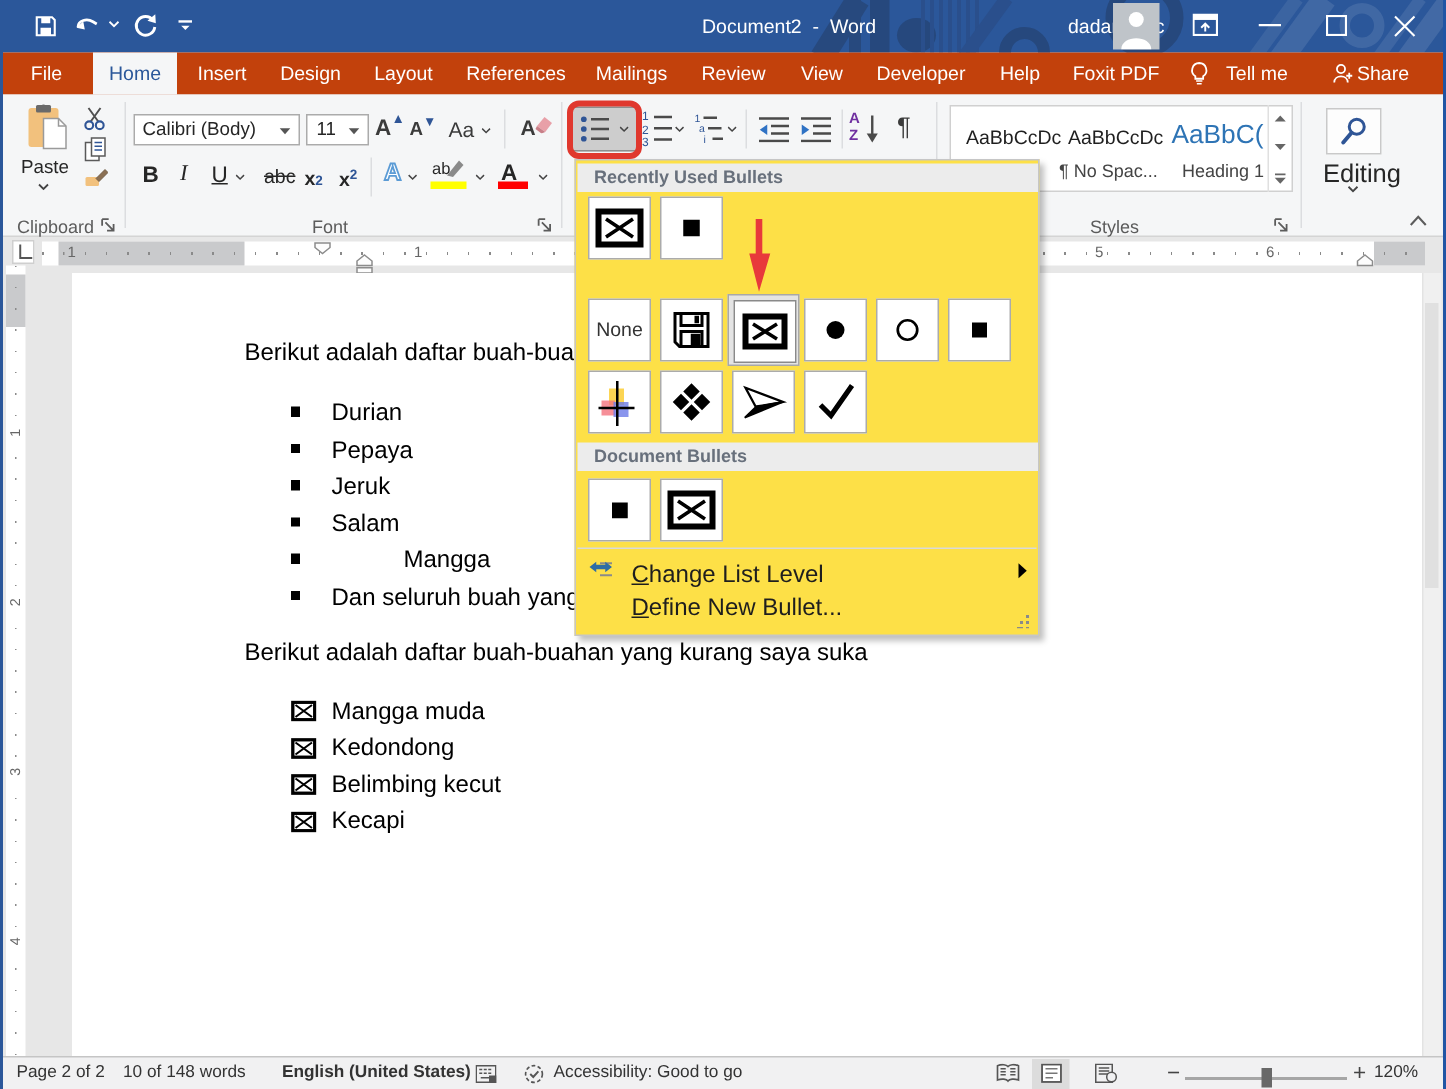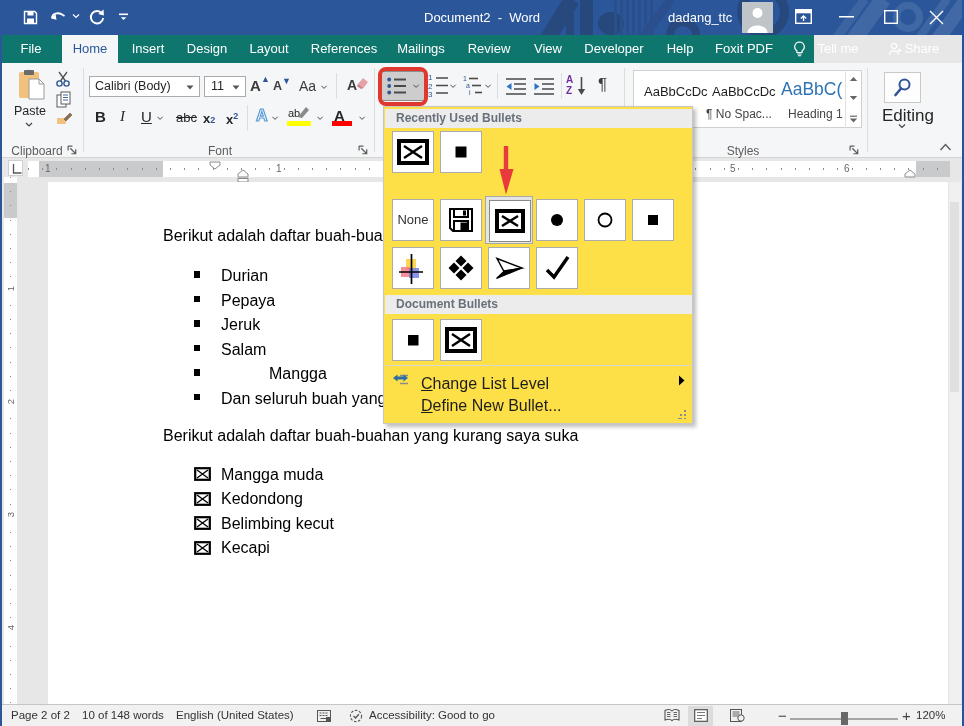--- a/index.html
+++ b/index.html
@@ -2,25 +2,25 @@
 <html><head>
 <meta charset="utf-8">
 <style>
 * { margin:0; padding:0; box-sizing:border-box; }
 html,body { width:964px; height:726px; overflow:hidden; }
 body { font-family:"Liberation Sans", sans-serif; position:relative; background:#e7e7e7; }
 .abs { position:absolute; }
 
 
 #titlebar { position:absolute; left:0; top:0; width:964px; height:35px; background:#2b579a; overflow:hidden; }
-.ttxt { position:absolute; color:#ffffff; font-size:13px; top:10px; white-space:nowrap; }
+.ttxt { position:absolute; color:#ffffff; font-size:13px; top:10px; white-space:nowrap;margin-left:44px; }
 .qico { position:absolute; top:8px; color:#fff; }
 
 
-#tabrow { position:absolute; left:0; top:35px; width:814px; height:28px; background:#0f766e; }
+#tabrow { position:absolute; left:0; top:35px; width:964px; height:28px; background:#c2410c; }
 .tab { position:absolute; top:0; height:28px; line-height:28px; color:#ffffff; font-size:13px; text-align:center; }
 .tab.active { background:#f5f6f7; color:#2b579a; }
 
 
 #ribbon { position:absolute; left:0; top:63px; width:964px; height:95px; background:#f5f6f7; border-bottom:1px solid #d4d4d4; }
 .gsep { position:absolute; top:5px; width:1px; height:84px; background:#dcdde0; }
 .glabel { position:absolute; top:81px; font-size:12px; color:#5c5c5c; text-align:center; white-space:nowrap; }
 .launcher { position:absolute; top:82px; width:12px; height:12px; }
 .combo { position:absolute; background:#fff; border:1px solid #ababab; font-size:12.5px; color:#262626; }
 
@@ -405,21 +405,21 @@
   <div class="abs" style="left:0;top:6px;width:13px;height:35px;background:#c9cacc;"></div>
   <div class="abs" style="left:5.5px;top:0;width:1.5px;height:527px;background-image:repeating-linear-gradient(to bottom,#8a8a8a 0 1px,transparent 1px 14.2px);"></div>
   <div class="abs" style="left:1px;top:106px;width:11px;height:11px;line-height:11px;text-align:center;font-size:9.5px;color:#666;background:#fff;transform:rotate(-90deg);">1</div>
   <div class="abs" style="left:1px;top:219px;width:11px;height:11px;line-height:11px;text-align:center;font-size:9.5px;color:#666;background:#fff;transform:rotate(-90deg);">2</div>
   <div class="abs" style="left:1px;top:332px;width:11px;height:11px;line-height:11px;text-align:center;font-size:9.5px;color:#666;background:#fff;transform:rotate(-90deg);">3</div>
   <div class="abs" style="left:1px;top:445px;width:11px;height:11px;line-height:11px;text-align:center;font-size:9.5px;color:#666;background:#fff;transform:rotate(-90deg);">4</div>
 </div>
 <div id="statusbar">
   <div class="sitem" style="left:11px;">Page 2 of 2</div>
   <div class="sitem" style="left:82px;">10 of 148 words</div>
-  <div class="sitem" style="left:176px;">English (United States)</div>
+  <div class="sitem" style="left:188px;font-weight:bold;">English (United States)</div>
   <svg class="sitem" style="left:317px;top:5px" width="14" height="12" viewBox="0 0 14 12">
       <rect x="0.5" y="0.5" width="13" height="11" fill="none" stroke="#555" stroke-width="1"></rect>
       <path d="M2.5 3 h2 M5.5 3 h2 M8.5 3 h2 M2.5 5.5 h2 M5.5 5.5 h2 M8.5 5.5 h2 M3.5 8.5 h7" stroke="#555" stroke-width="1.1"></path>
       <rect x="9" y="7" width="5" height="5" fill="#555"></rect>
     </svg>
   <svg class="sitem" style="left:349px;top:4px" width="14" height="14" viewBox="0 0 14 14">
       <circle cx="7" cy="7" r="5.6" fill="none" stroke="#555" stroke-width="1.1" stroke-dasharray="2.5 1.6"></circle>
       <path d="M4.5 7 l2 2 3.4-3.8" stroke="#555" stroke-width="1.3" fill="none"></path>
     </svg>
   <div class="sitem" style="left:369px;">Accessibility: Good to go</div>

